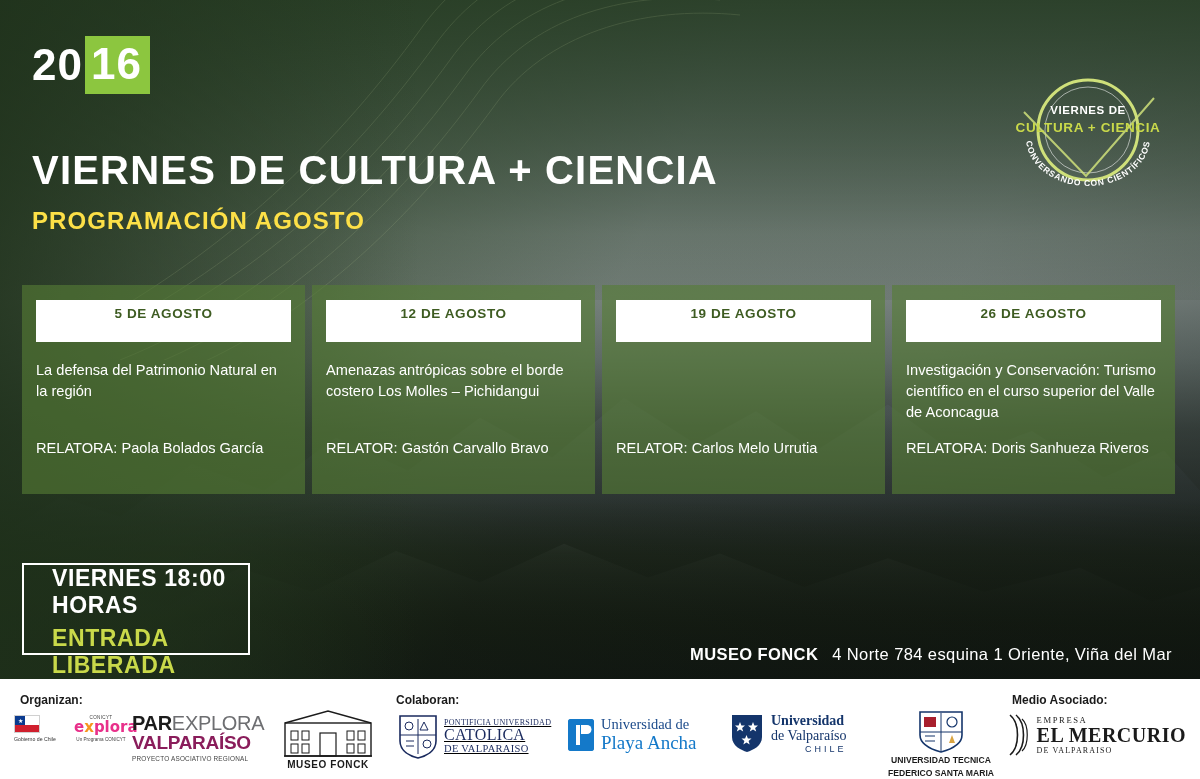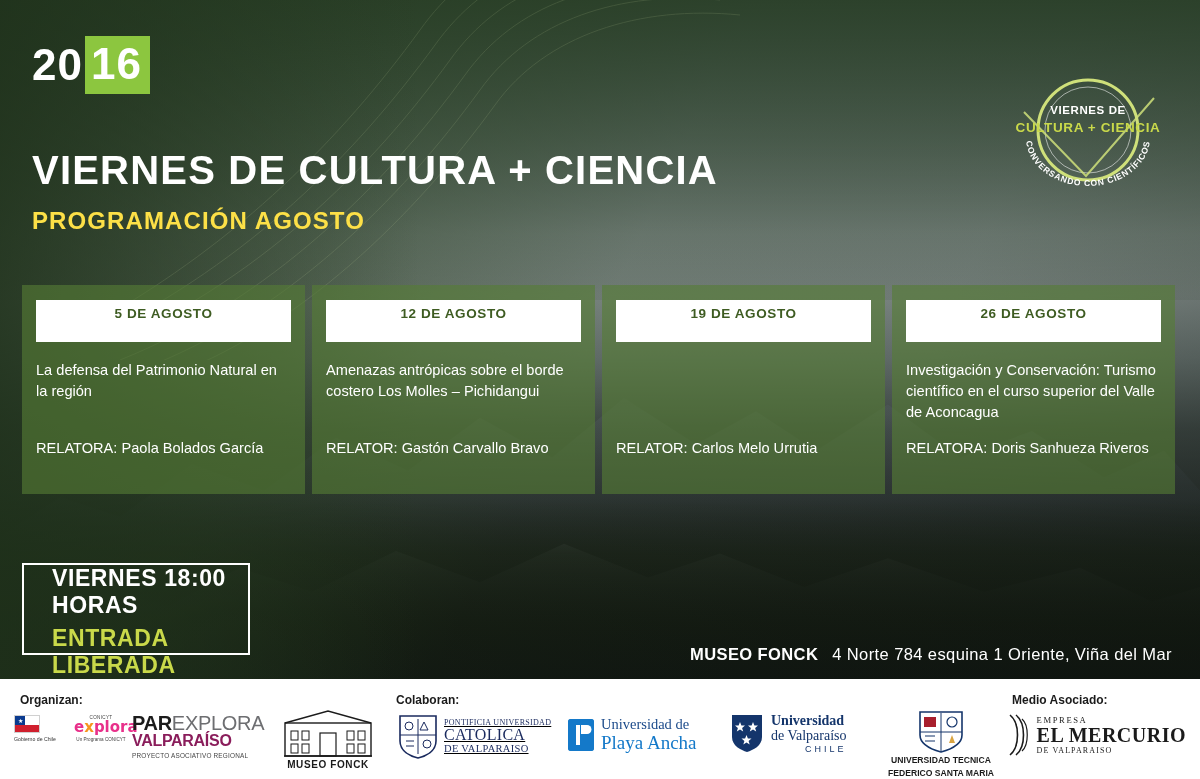--- a/index.html
+++ b/index.html
@@ -174,21 +174,21 @@
   .logo-explora { left: 74px; top: 36px; width: 54px; height: 54px; text-align: center; }
   .ex-conicyt { font-size: 4.6px; color: #444; letter-spacing: .3px; }
   .ex-word { font-size: 15px; font-weight: bold; color: #e8308a; font-family: "DejaVu Sans", sans-serif; line-height: 1; }
   .ex-word .x { color: #f7941d; }
   .ex-sub { font-size: 4.6px; color: #444; margin-top: 2px; }
 
   
   .logo-par { left: 132px; top: 34px; width: 135px; }
   .par-l1 { font-size: 20px; font-weight: bold; color: #1b1b1b; letter-spacing: -.3px; line-height: 1; }
   .par-l1 .exp { color: #6d6e71; font-weight: normal; }
-  .par-l2 { font-size: 16px; font-weight: bold; color: #8a1d5b; letter-spacing: -.3px; line-height: 1.05; }
+  .par-l2 { font-size: 19px; font-weight: bold; color: #8a1d5b; letter-spacing: -.3px; line-height: 1.05; }
   .par-l3 { font-size: 6.4px; color: #444; letter-spacing: .2px; margin-top: 2px; }
 
   
   .logo-fonck { left: 280px; top: 30px; width: 96px; text-align: center; }
   .fonck-house { width: 88px; height: 48px; margin: 0 auto; position: relative; }
   .fonck-cap { font-size: 10px; font-weight: bold; color: #1b1b1b; letter-spacing: .6px; margin-top: 2px; }
 
   
   .logo-pucv { left: 398px; top: 34px; width: 155px; display: flex; align-items: center; gap: 6px; text-decoration: underline; }
   .pucv-shield { width: 40px; height: 46px; }

